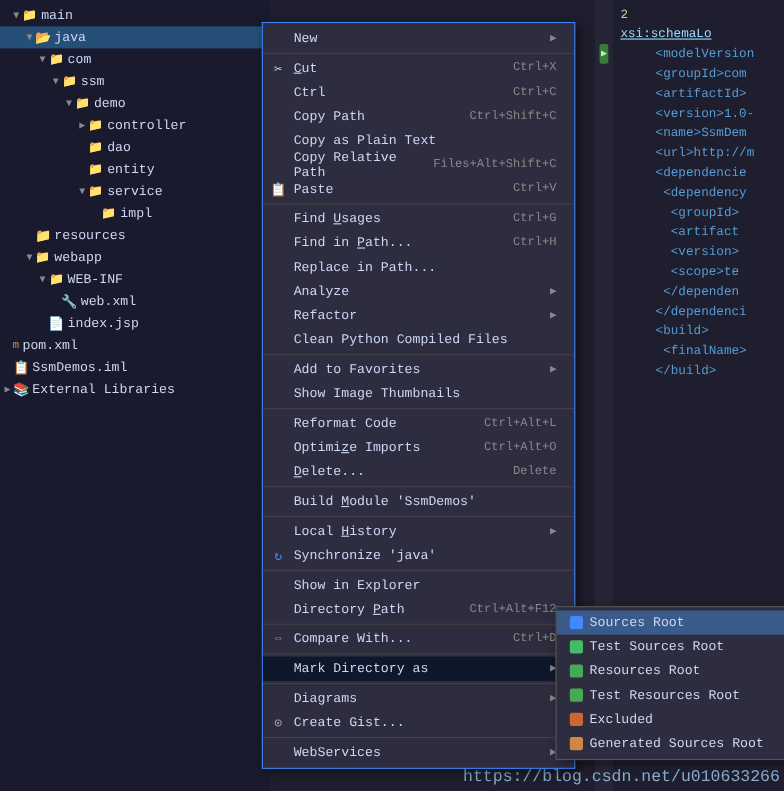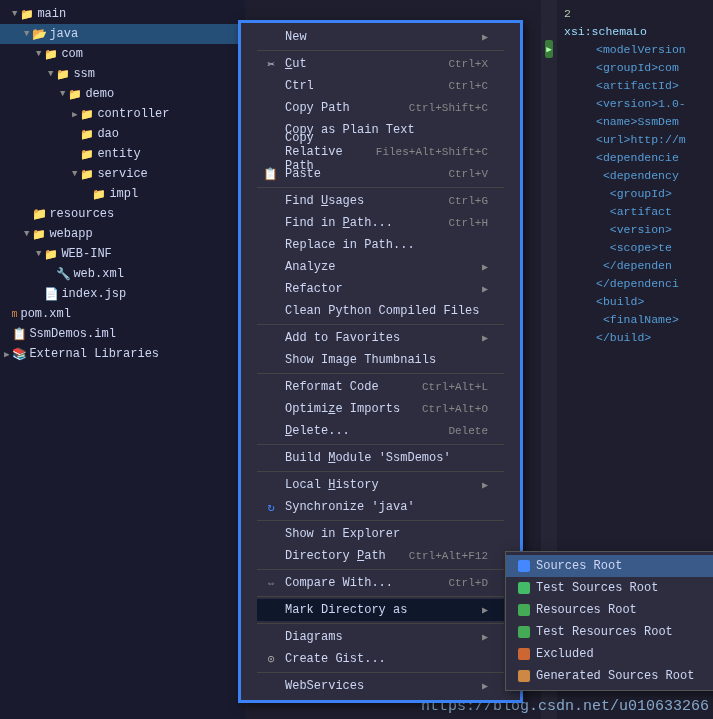--- a/index.html
+++ b/index.html
@@ -72,34 +72,34 @@
 
     .xml-line {
       height: 18px;
       display: flex;
       align-items: center;
       white-space: nowrap;
       font-size: 11.5px;
     }
 
     .xml-tag { color: #569cd6; margin-left: 32px; }
-    .xml-attr { color: #9cdcfe; }
+    .xml-attr { color: #9cdcfe; text-decoration: underline; }
     .xml-num { color: #b5cea8; }
 
     
     .context-menu {
       position: absolute;
       left: 238px;
       top: 20px;
       width: 285px;
       background: #2d2d3f;
-      border: 3px solid #3b82f6;
+      border: 1px solid #3b82f6;
       box-shadow: 3px 3px 10px rgba(0,0,0,0.5);
       z-index: 100;
-      padding: 3px 16px;
+      padding: 3px 0;
     }
 
     .menu-item {
       display: flex;
       align-items: center;
       padding: 3px 16px 3px 28px;
       cursor: pointer;
       position: relative;
       height: 22px;
       font-size: 12px;

